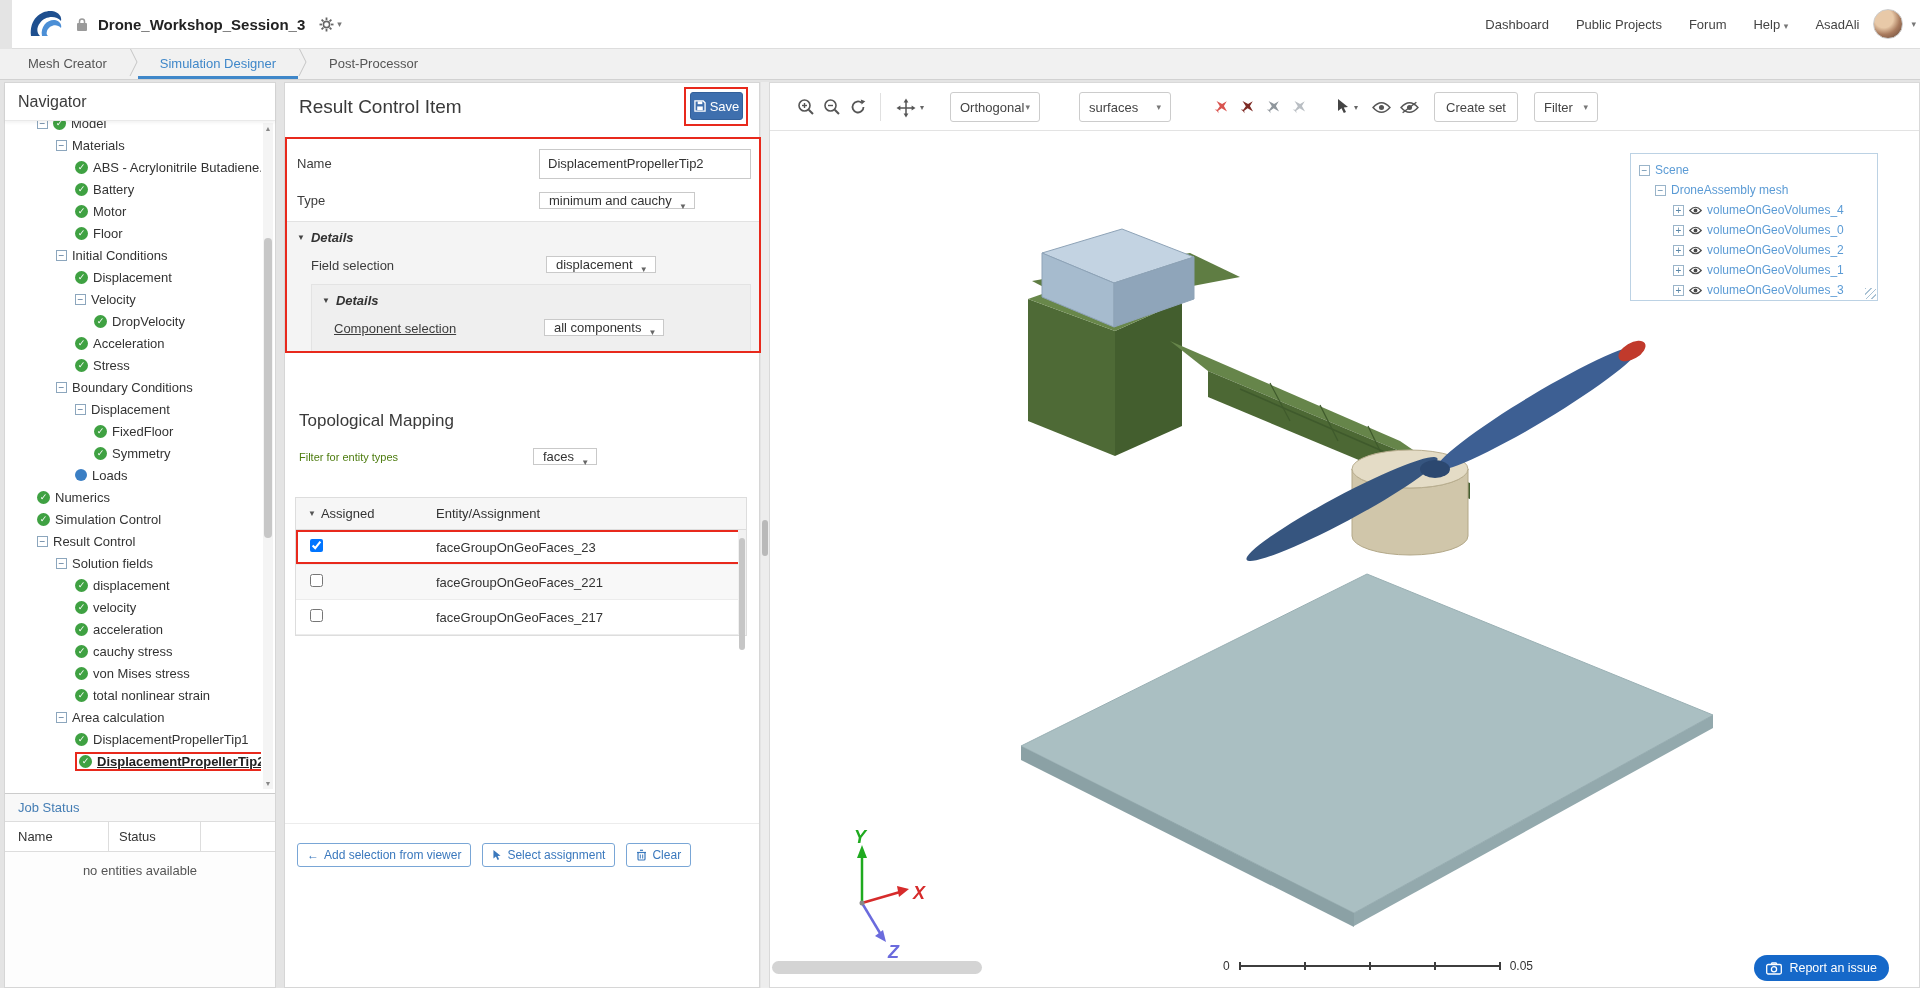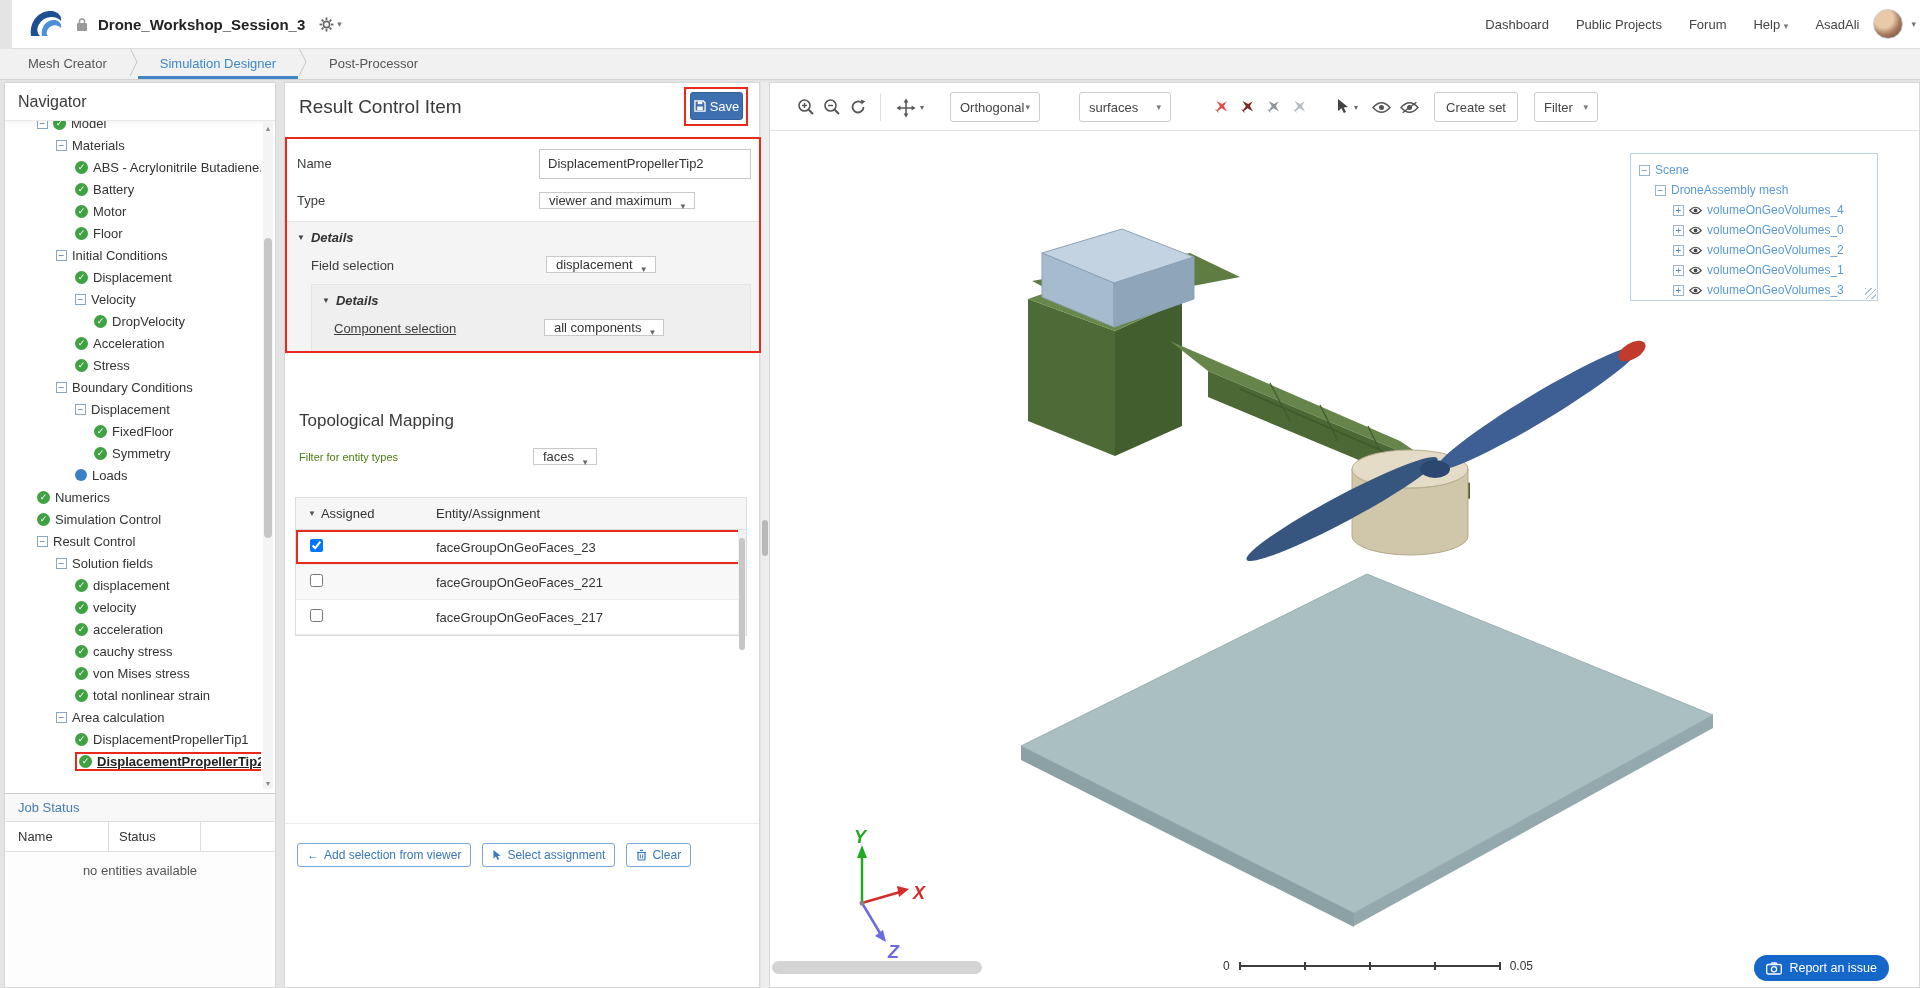--- a/index.html
+++ b/index.html
@@ -364,21 +364,21 @@
     <span>Save</span>
   </button>
 
   <div class="form-box">
     <div class="frow">
       <span class="flabel">Name</span>
       <span class="ctrl"><input class="txt-input" value="DisplacementPropellerTip2" style=""></span>
     </div>
     <div class="frow">
       <span class="flabel">Type</span>
-      <span class="ctrl"><span class="select">viewer and maximum</span></span>
+      <span class="ctrl"><span class="select">minimum and cauchy</span></span>
     </div>
     <div class="details1">
       <div class="dhead">
         <span class="dtri">▼</span>
         <span>Details</span>
       </div>
       <div class="drow">
         <span class="flabel">Field selection</span>
         <span style="width:205px"><span class="select h28">displacement</span></span>
       </div>

